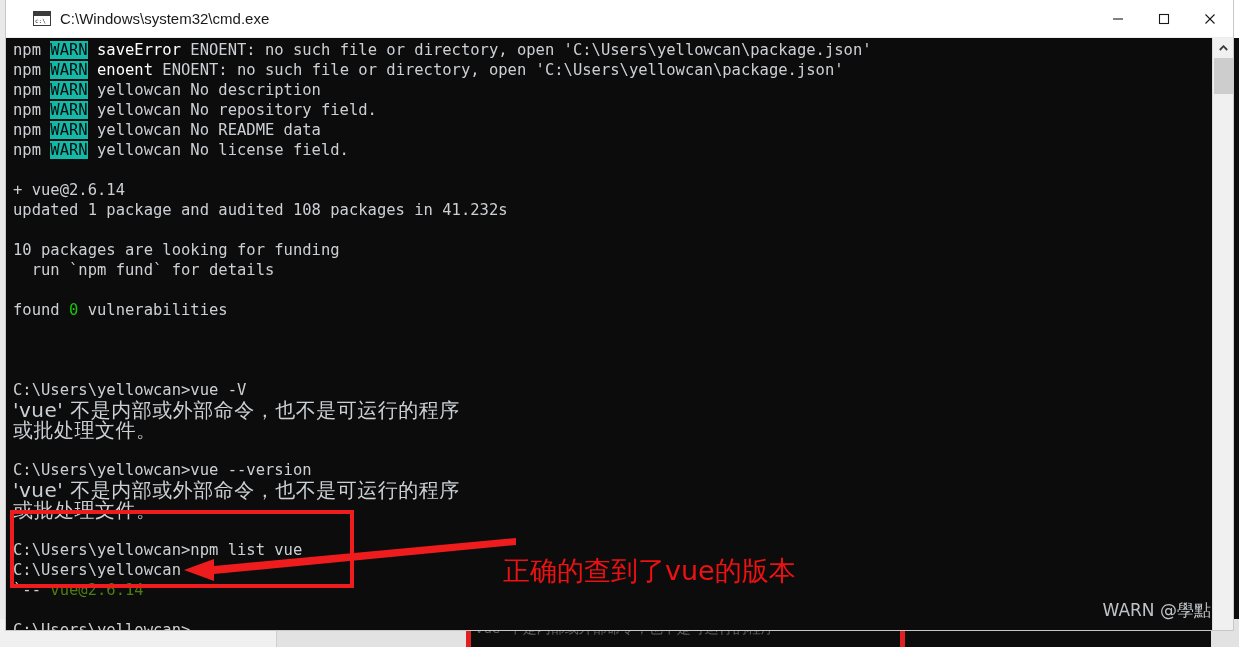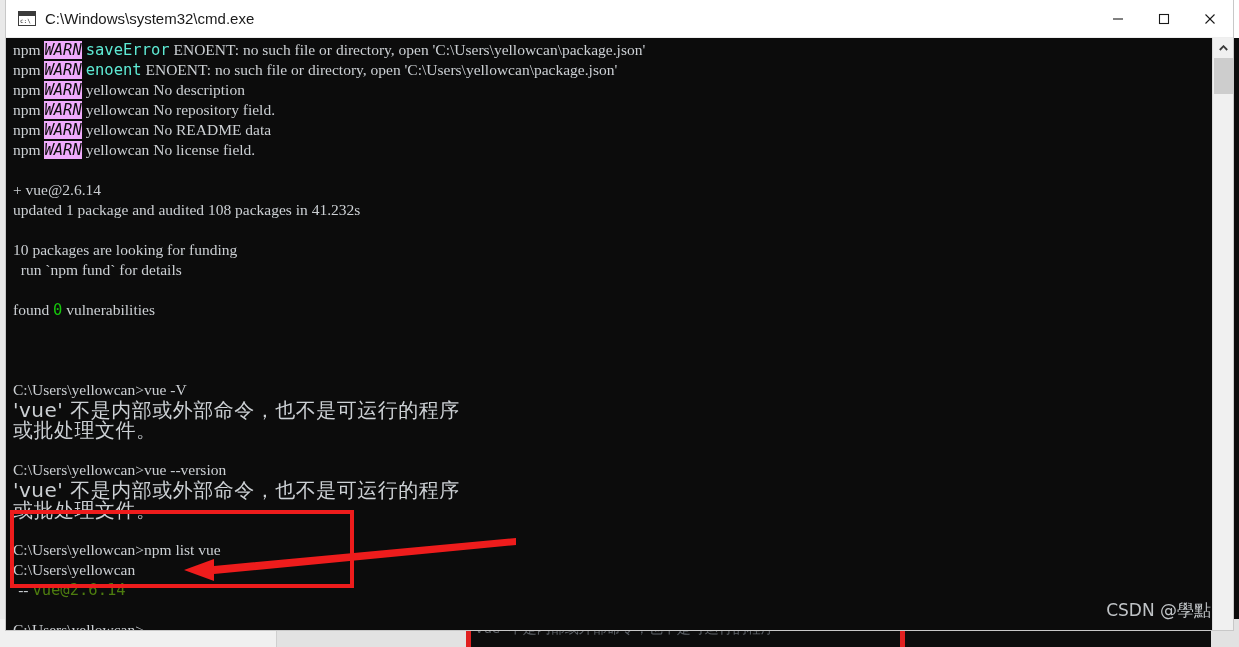--- a/index.html
+++ b/index.html
@@ -116,20 +116,21 @@
   }
 
   
   #titlebar {
     position: relative;
     height: 37px;
     background: #ffffff;
     border-bottom: 1px solid #eeeeee;
     display: flex;
     align-items: center;
+    padding-left: 15px;
   }
   #title-icon {
     width: 18px;
     height: 15px;
     margin-left: 12px;
     margin-right: 9px;
     background: #ffffff;
     border: 1px solid #3b3b3b;
     position: relative;
     flex: 0 0 auto;
@@ -197,28 +198,27 @@
     top: 2px;
     font-family: "DejaVu Sans Mono", monospace;
     font-size: 15.5px;
     line-height: 20px;
     color: #ccd0d4;
     white-space: pre;
     letter-spacing: 0px;
   }
   .ln { height: 20px; white-space: pre; }
   .warn-badge {
-    background: #f0abfc;
+    background: #14b8a6;
     color: #0c0c0c;
-    font-style: italic;
-  }
-  .magenta { color: #5eead4; }
+  }
+  .magenta { color: #ffffff; }
   .green   { color: #16c60c; }
   .yellow  { color: #4d7c0f; }
-  .plain   { color: #ccd0d4; font-family: Liberation Serif, serif; }
+  .plain   { color: #ccd0d4; }
 
   
   .cjk {
     font-family: "DejaVu Sans", sans-serif;
     font-size: 20px;
     letter-spacing: .5px;
   }
 
   
   #term-left-edge {
@@ -352,18 +352,19 @@
         </div>
         <div id="vscroll-thumb"></div>
       </div>
 
       <div id="redbox"></div>
 
       <svg id="annot-arrow" viewBox="0 0 360 70">
         <polygon points="360,20 58,48 58,41 28,52 58,63 58,56 360,27" fill="#ee1c1c"></polygon>
       </svg>
 
-
-      <div id="watermark">CSDN @學點</div>
+      <div id="annot-text">正确的查到了vue的版本</div>
+
+      <div id="watermark">WARN @學點</div>
     </div>
 
   </div>
 </div>
 
 </body></html>

